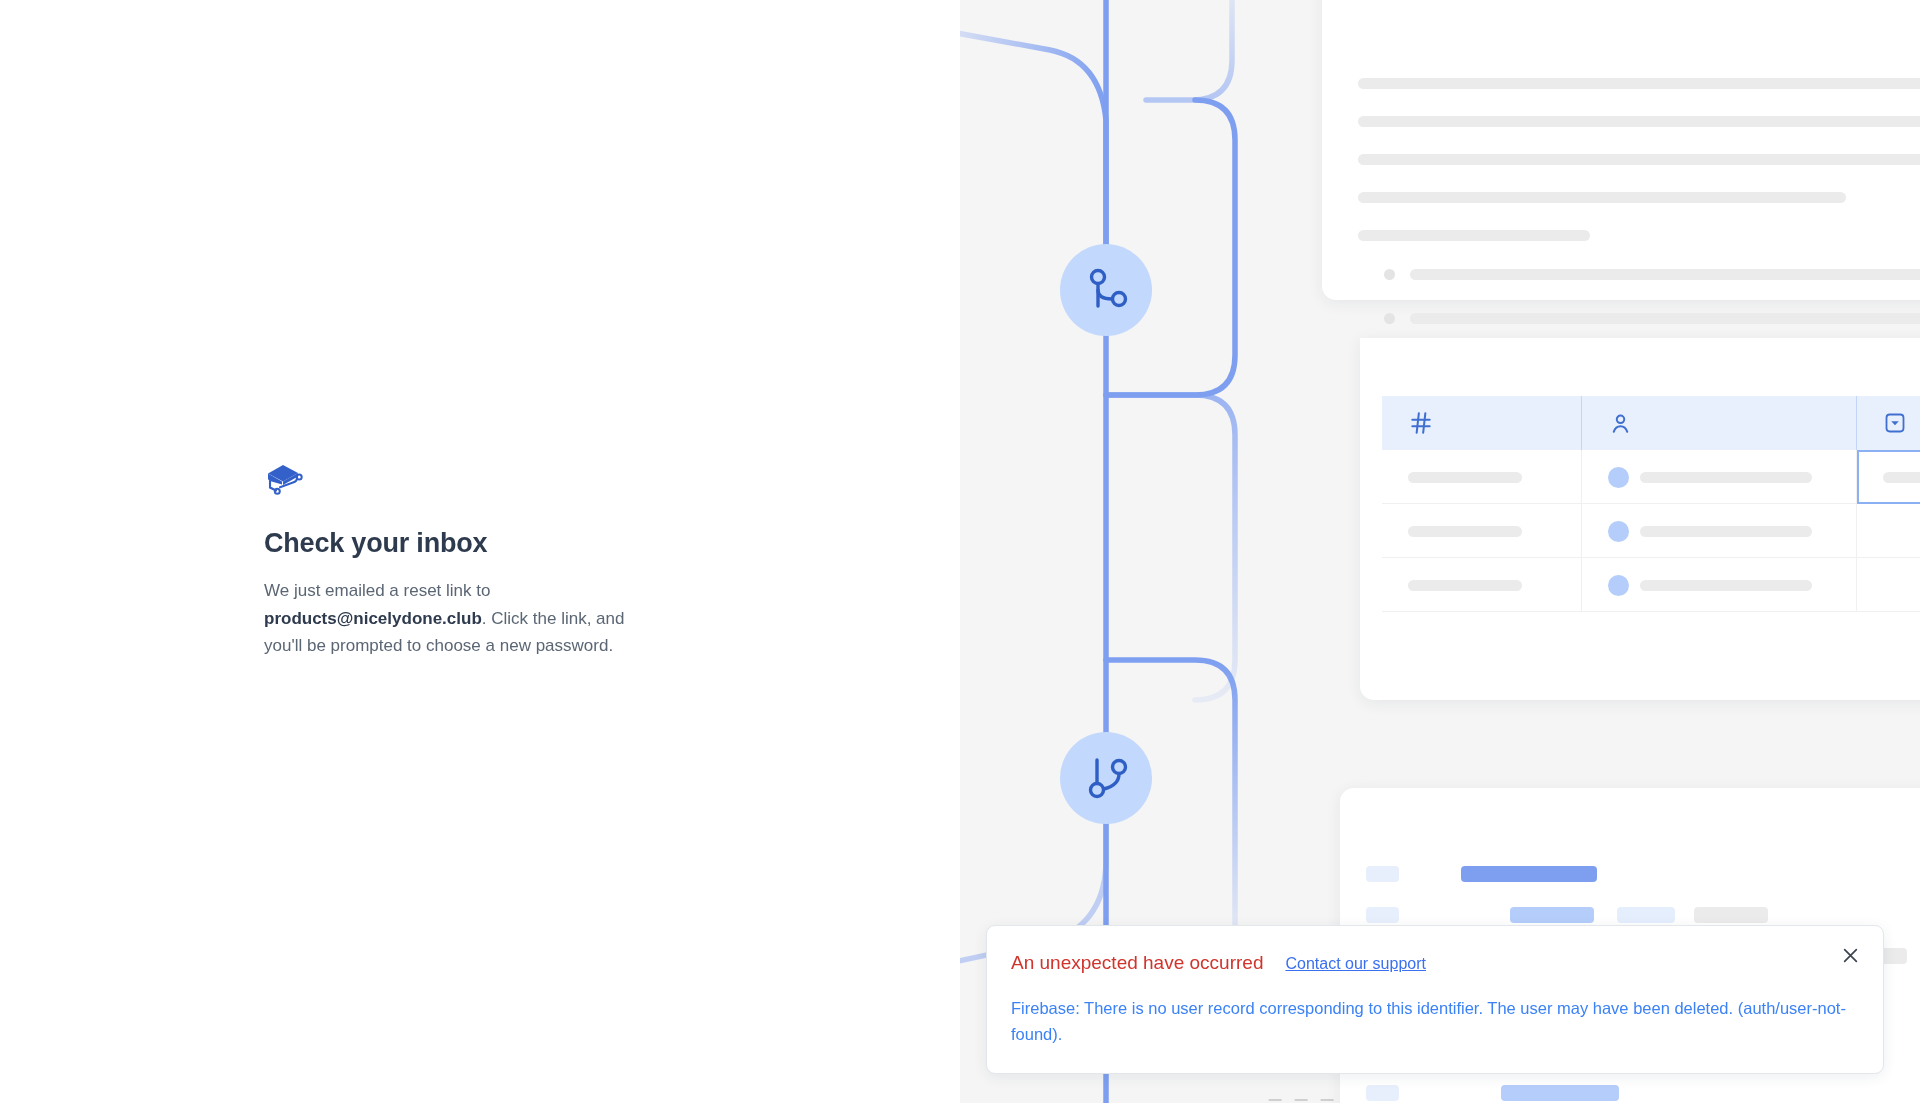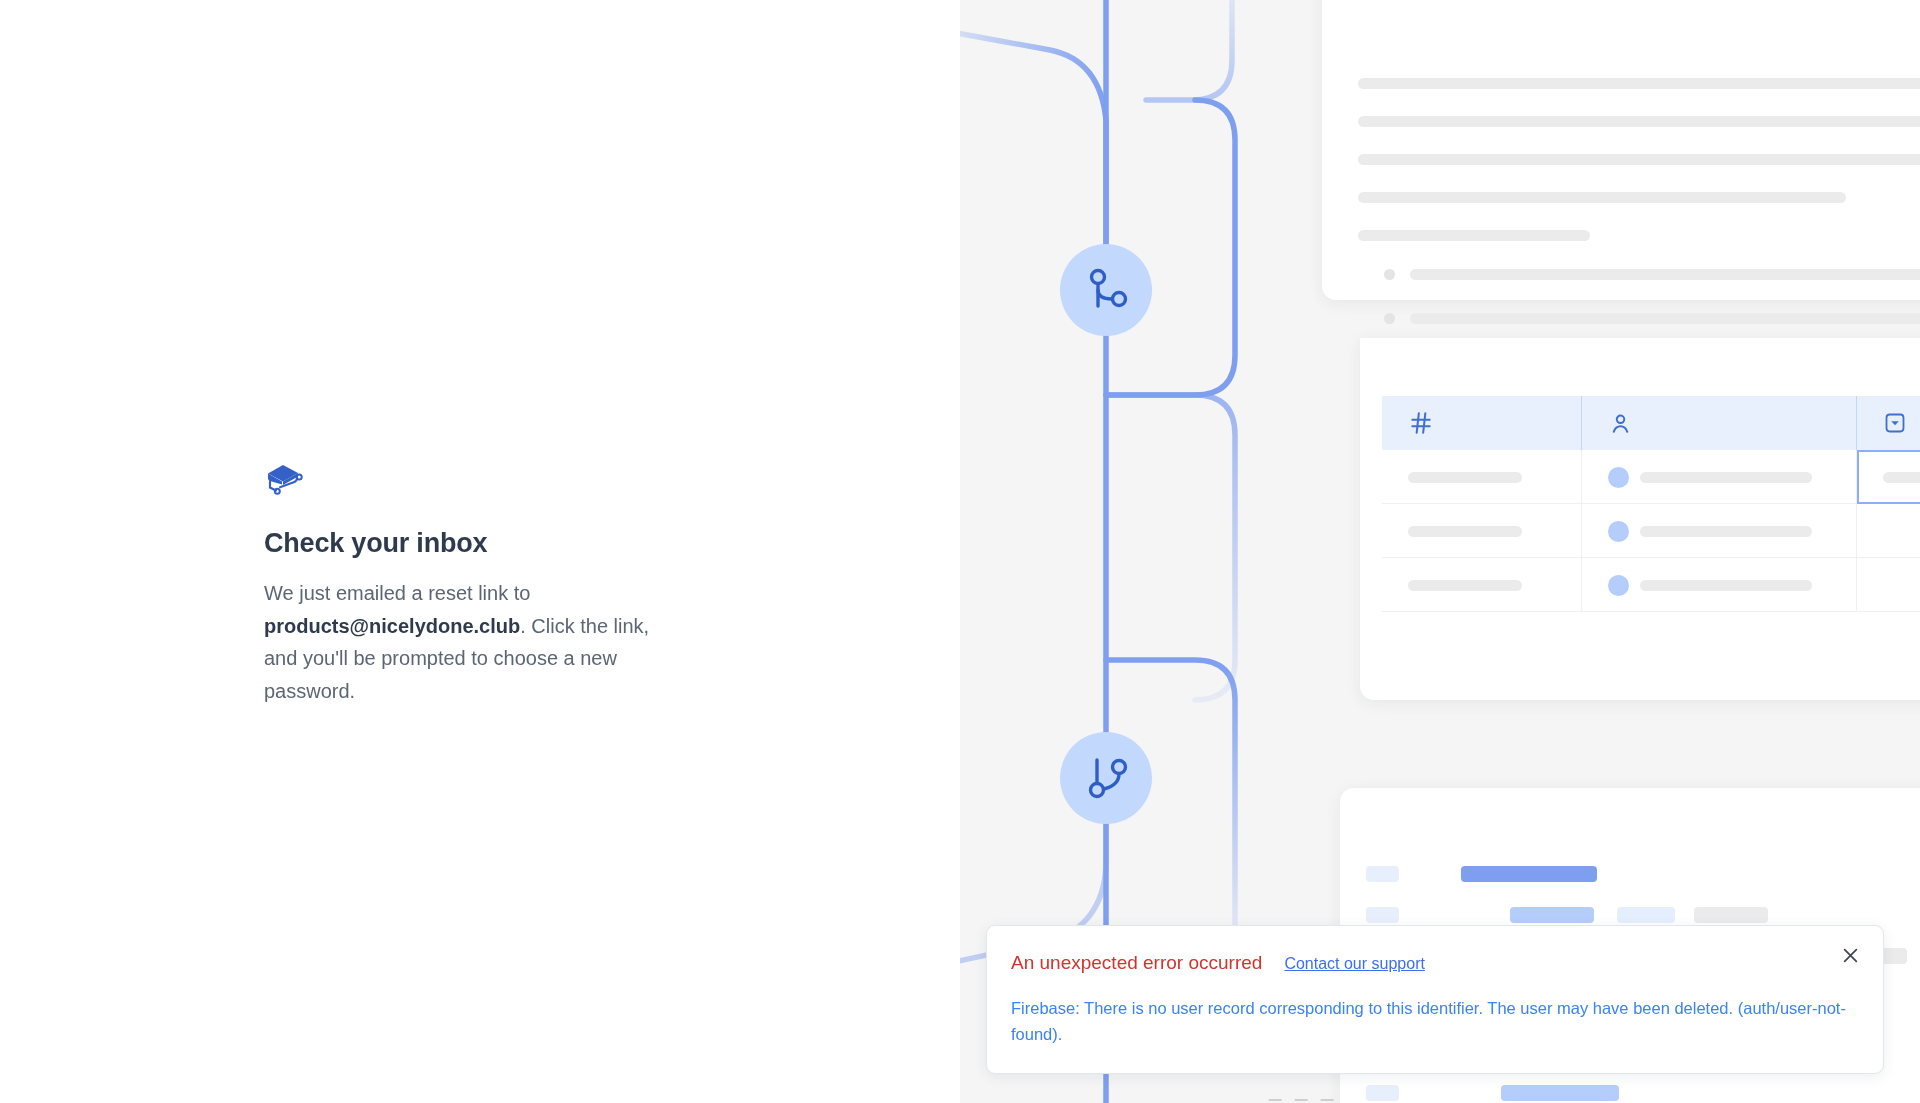--- a/index.html
+++ b/index.html
@@ -45,21 +45,21 @@
   .page-title {
     font-size: 27px;
     font-weight: bold;
     color: #2e3a4d;
     letter-spacing: -0.2px;
     margin-bottom: 18px;
     line-height: 1.2;
   }
 
   .page-subtitle {
-    font-size: 20px;
+    font-size: 17px;
     line-height: 1.62;
     color: #5b6675;
     max-width: 400px;
   }
 
   .page-subtitle b {
     color: #2e3a4d;
     font-weight: bold;
   }
 
@@ -458,21 +458,21 @@
       </div>
       <div class="code-line" style="top:297px;">
         <div class="ln"></div>
         <div class="tok tok-blue-mid" style="width:118px; margin-left:102px;"></div>
       </div>
     </div>
   </div>
 
   <div class="error-toast">
     <div class="toast-head">
-      <span class="toast-title">An unexpected error occurred</span>
+      <span class="toast-title">An unexpected have occurred</span>
       <a class="toast-link">Contact our support</a>
     </div>
     <div class="toast-body">Firebase: There is no user record corresponding to this identifier. The user may have been deleted. (auth/user-not-found).</div>
     <div class="toast-close">
       <svg width="17" height="17" viewBox="0 0 16 16" fill="none" stroke="#3c444f" stroke-width="1.6" stroke-linecap="round">
         <path d="M2.5 2.5 L13.5 13.5 M13.5 2.5 L2.5 13.5"></path>
       </svg>
     </div>
   </div>
 

